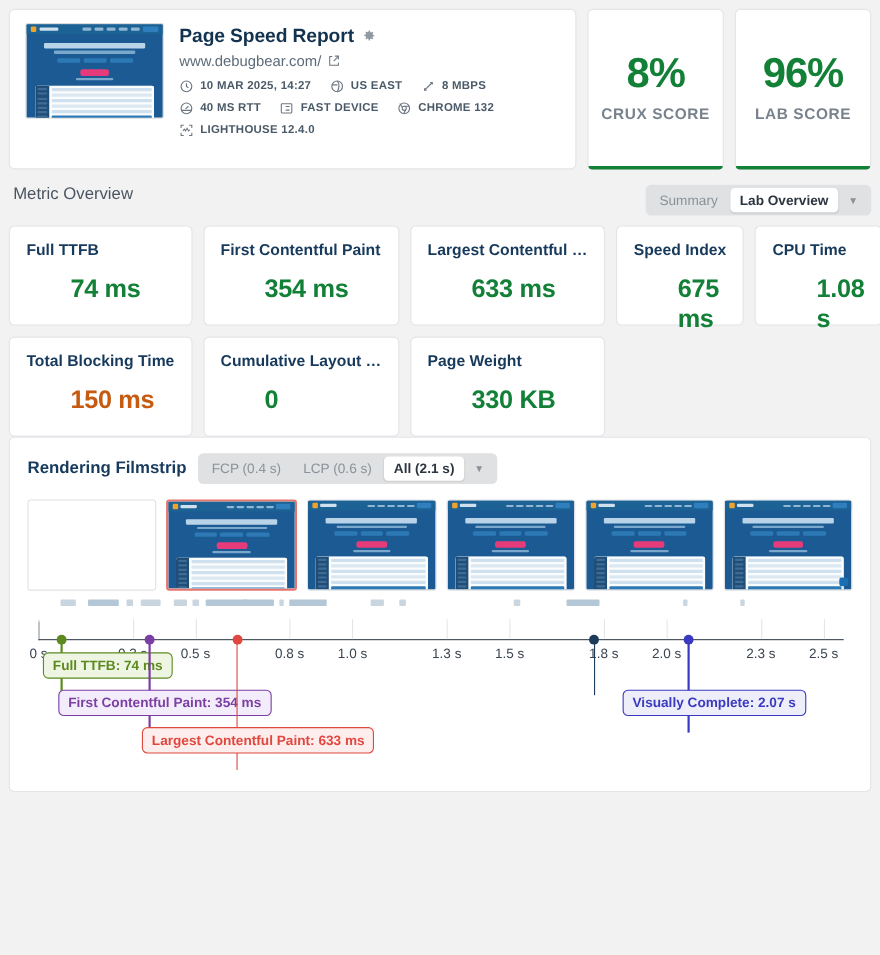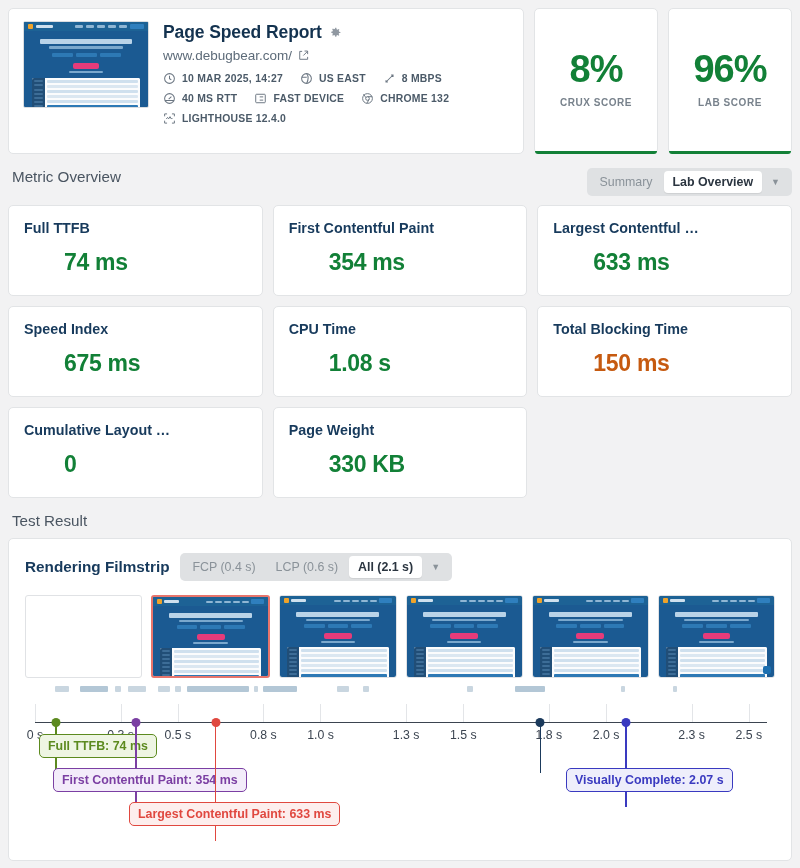--- a/index.html
+++ b/index.html
@@ -59,39 +59,39 @@
   .gear { width:13px;height:13px;flex:0 0 auto;opacity:.75 }
   .sum-url { margin-top:5px; font-size:13.5px; color:#5d6b79; display:flex; align-items:center; gap:6px; }
   .ext-ico { width:11px;height:11px; }
   .meta { margin-top:9px; display:flex; flex-wrap:wrap; row-gap:7px; column-gap:17px; }
   .meta-item { display:flex; align-items:center; gap:6px; font-size:10.4px; font-weight:bold; color:#4b5a68; letter-spacing:.25px; white-space:nowrap; }
   .meta-item svg { flex:0 0 auto; }
 
   .score-card { flex:1 1 0; height:146px; position:relative; display:flex; flex-direction:column; align-items:center; justify-content:center; padding-bottom:4px; }
   .score-card:after { content:""; position:absolute; left:0; right:0; bottom:-1px; height:3px; background:#128037; border-radius:0 0 4px 4px; }
   .score-val { font-size:38px; font-weight:bold; color:#128037; line-height:1; letter-spacing:-1px; }
-  .score-lab { margin-top:9px; font-size:10px; font-weight:bold; letter-spacing:.55px; color:#78828c; }
+  .score-lab { margin-top:9px; font-size:14px; font-weight:bold; letter-spacing:.55px; color:#78828c; }
 
   
   .banner { margin-top:10px; background:#fff; border:1px solid #e2e4e6; border-radius:5px; height:48px; display:flex; align-items:center; padding:0 12px 0 16px; gap:10px; }
   .check { width:17px;height:17px;flex:0 0 auto; }
   .banner-txt { font-size:14.3px; color:#2b3540; flex:1; }
   .banner-txt a { color:#1273b5; text-decoration:none; }
   .btn-primary { background:#126a9e; color:#fff; font-size:12.3px; font-weight:bold; border:none; border-radius:4px; padding:7px 11px; cursor:pointer; }
 
   
   .sec-head { display:flex; align-items:flex-start; justify-content:space-between; margin:14px 0 9px 4px; }
   .sec-title { font-size:15.2px; color:#4a5561; }
   .seg { display:flex; align-items:center; background:#dfe1e3; border-radius:5px; padding:3px; gap:2px; }
   .seg-item { font-size:12.4px; color:#8a9299; padding:4px 9px; border-radius:4px; cursor:pointer; }
   .seg-item.active { background:#fff; color:#2b3540; font-weight:bold; box-shadow:0 1px 1px rgba(0,0,0,.08); }
   .seg-caret { padding:0 9px 0 7px; color:#8a9299; font-size:9px; cursor:pointer; }
 
   
-  .mgrid { display:grid; grid-template-columns:repeat(3,1fr); gap:10px; }
+  .mgrid { display:grid; grid-template-columns:repeat(5,1fr); gap:10px; }
   .mcard { background:#fff; border:1px solid #e2e4e6; border-radius:5px; padding:14px 15px 16px; height:91px; }
   .mcard-t { font-size:14.3px; font-weight:bold; color:#173a5c; white-space:nowrap; overflow:hidden; text-overflow:ellipsis; }
   .mcard-v { margin-top:13px; font-size:23px; font-weight:bold; letter-spacing:-.3px;margin-left:40px; }
   .v-green { color:#128037 } .v-orange { color:#c65a10 }
 
   
   .tr-title { font-size:15.2px; color:#4a5561; margin:14px 0 9px 4px; }
   .film-card { background:#fff; border:1px solid #e2e4e6; border-radius:5px; padding:14px 16px 16px; }
   .film-head { display:flex; align-items:center; gap:11px; }
   .film-title { font-size:15.3px; font-weight:bold; color:#173a5c; }
@@ -308,21 +308,20 @@
     <div class="mcard">
         <div class="mcard-t">Cumulative Layout …</div>
         <div class="mcard-v v-green">0</div>
       </div>
     <div class="mcard">
         <div class="mcard-t">Page Weight</div>
         <div class="mcard-v v-green">330 KB</div>
       </div>
   </div>
 
-  <div class="tr-title">Test Result</div>
 
   <div class="film-card">
     <div class="film-head">
       <div class="film-title">Rendering Filmstrip</div>
       <div class="seg">
         <div class="seg-item">FCP (0.4 s)</div>
         <div class="seg-item">LCP (0.6 s)</div>
         <div class="seg-item active">All (2.1 s)</div>
         <div class="seg-caret">▼</div>
       </div>

